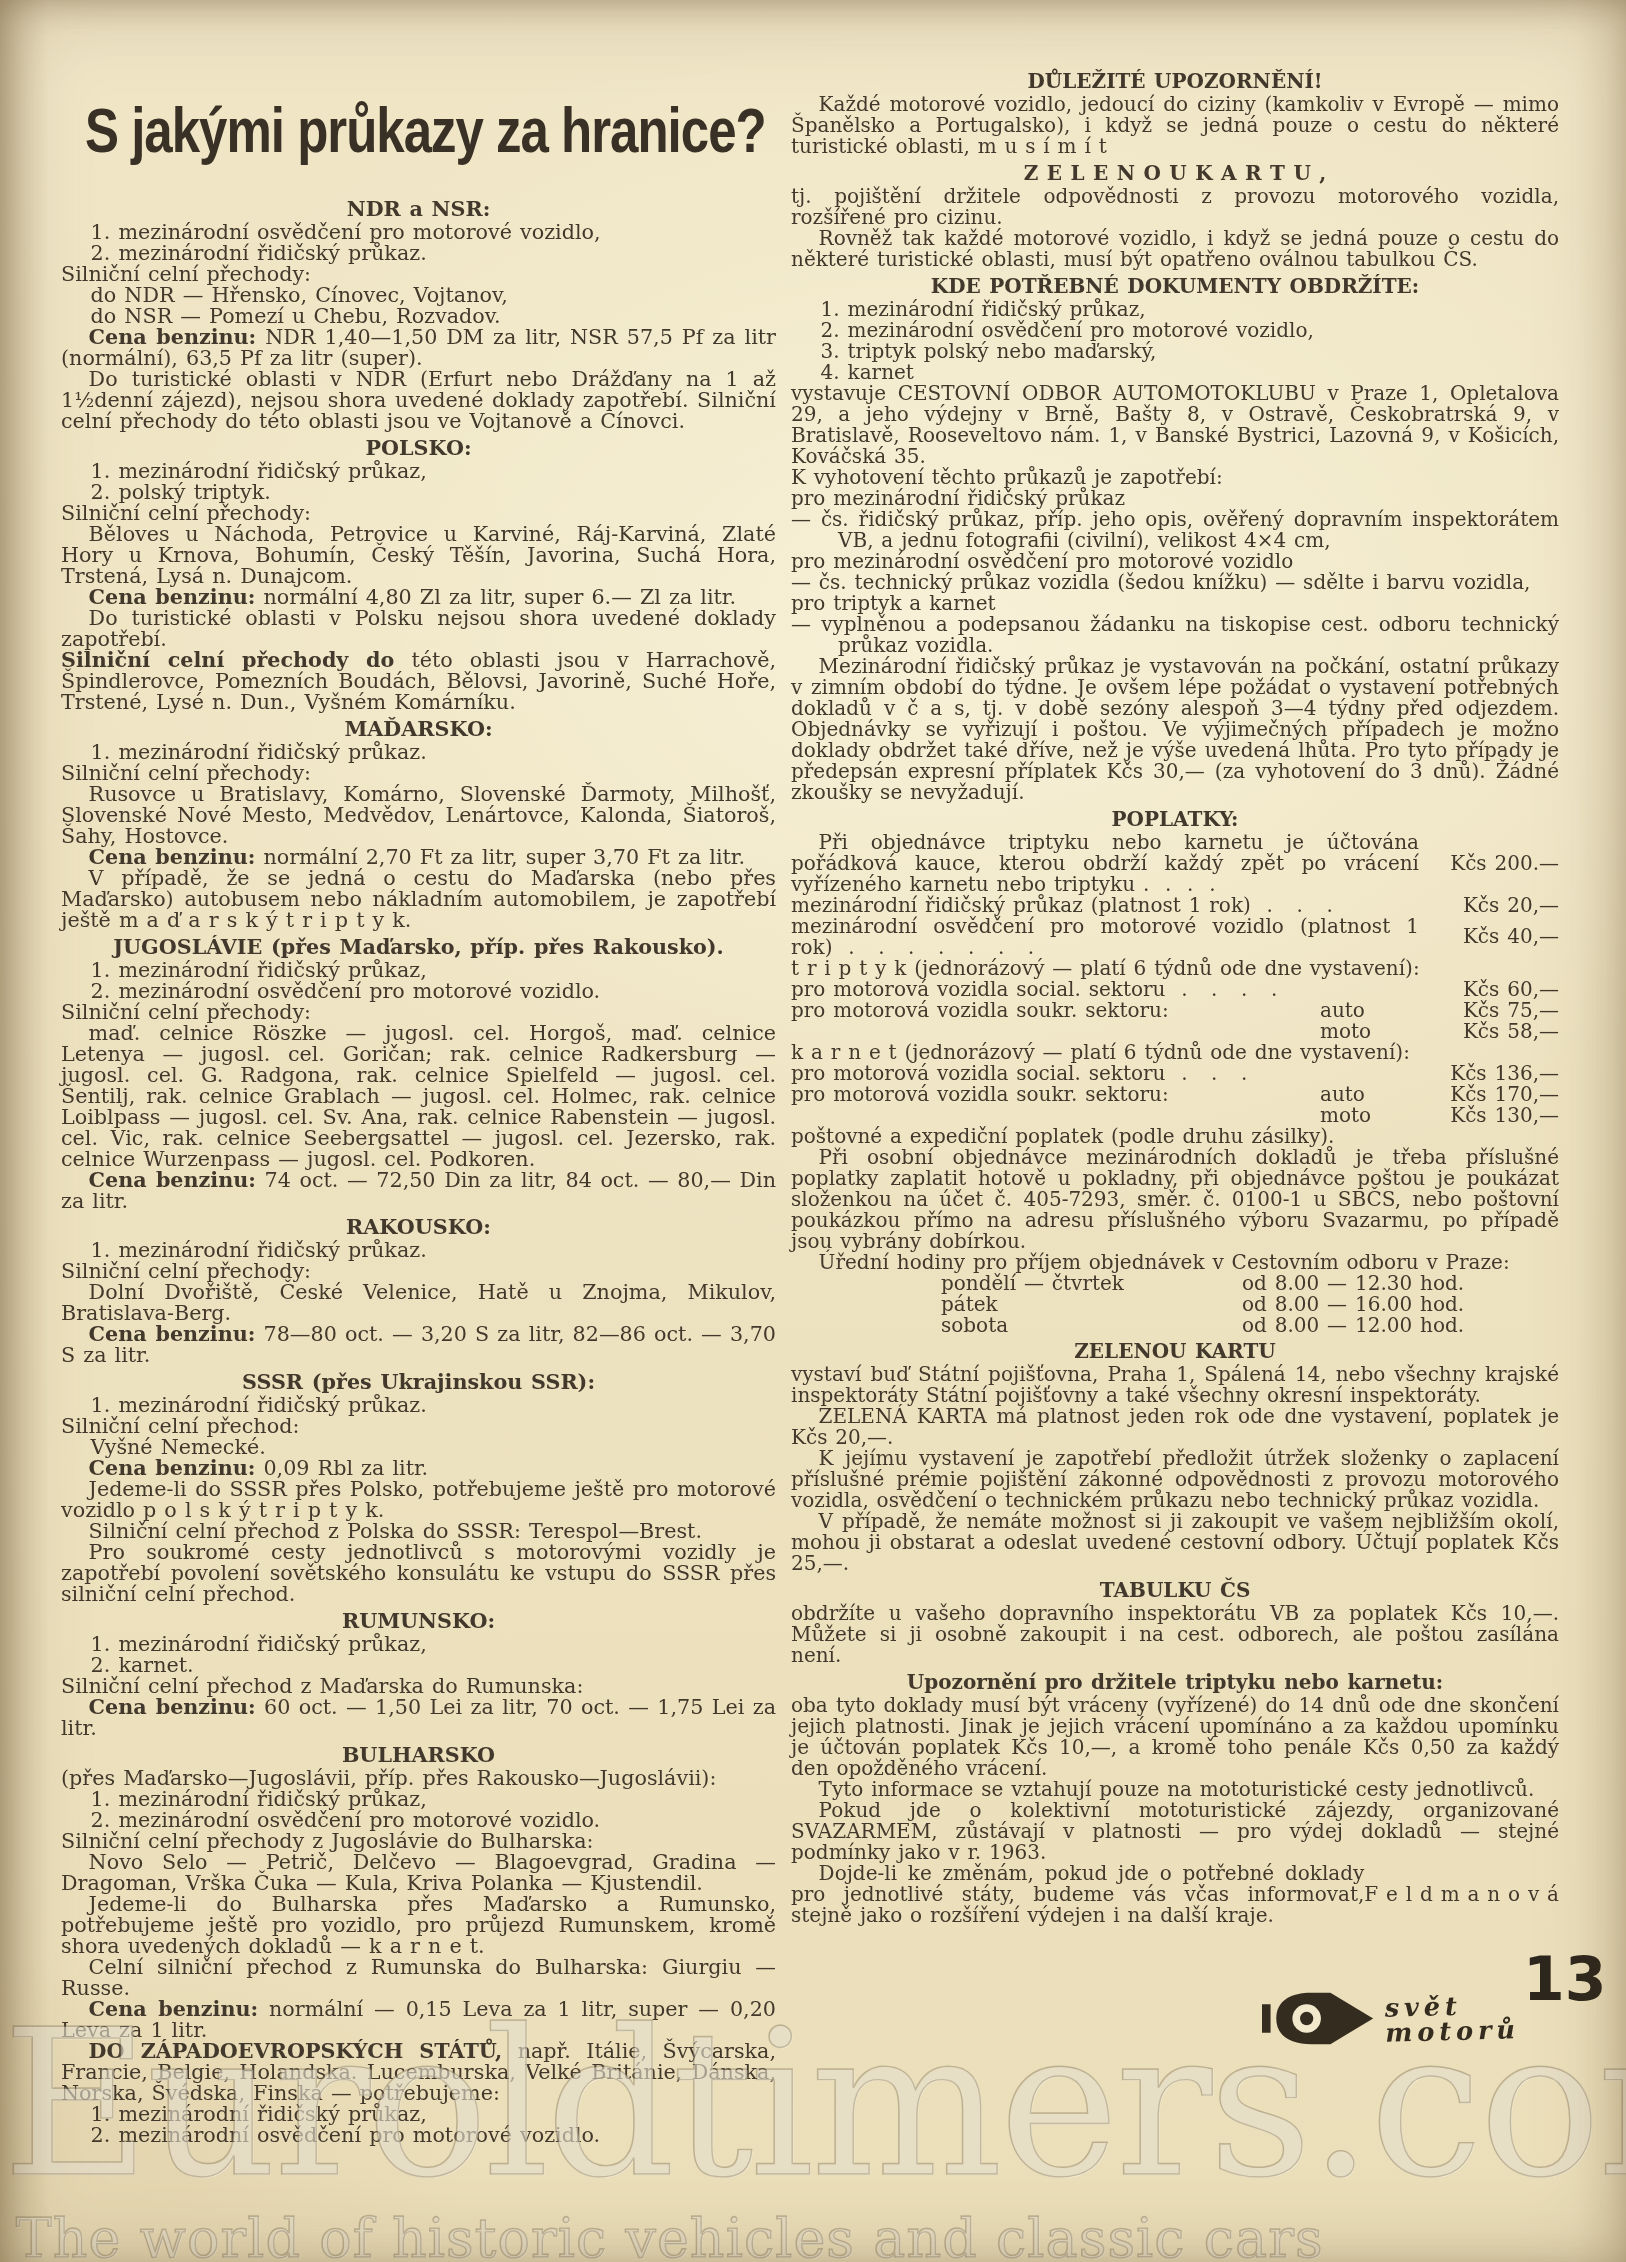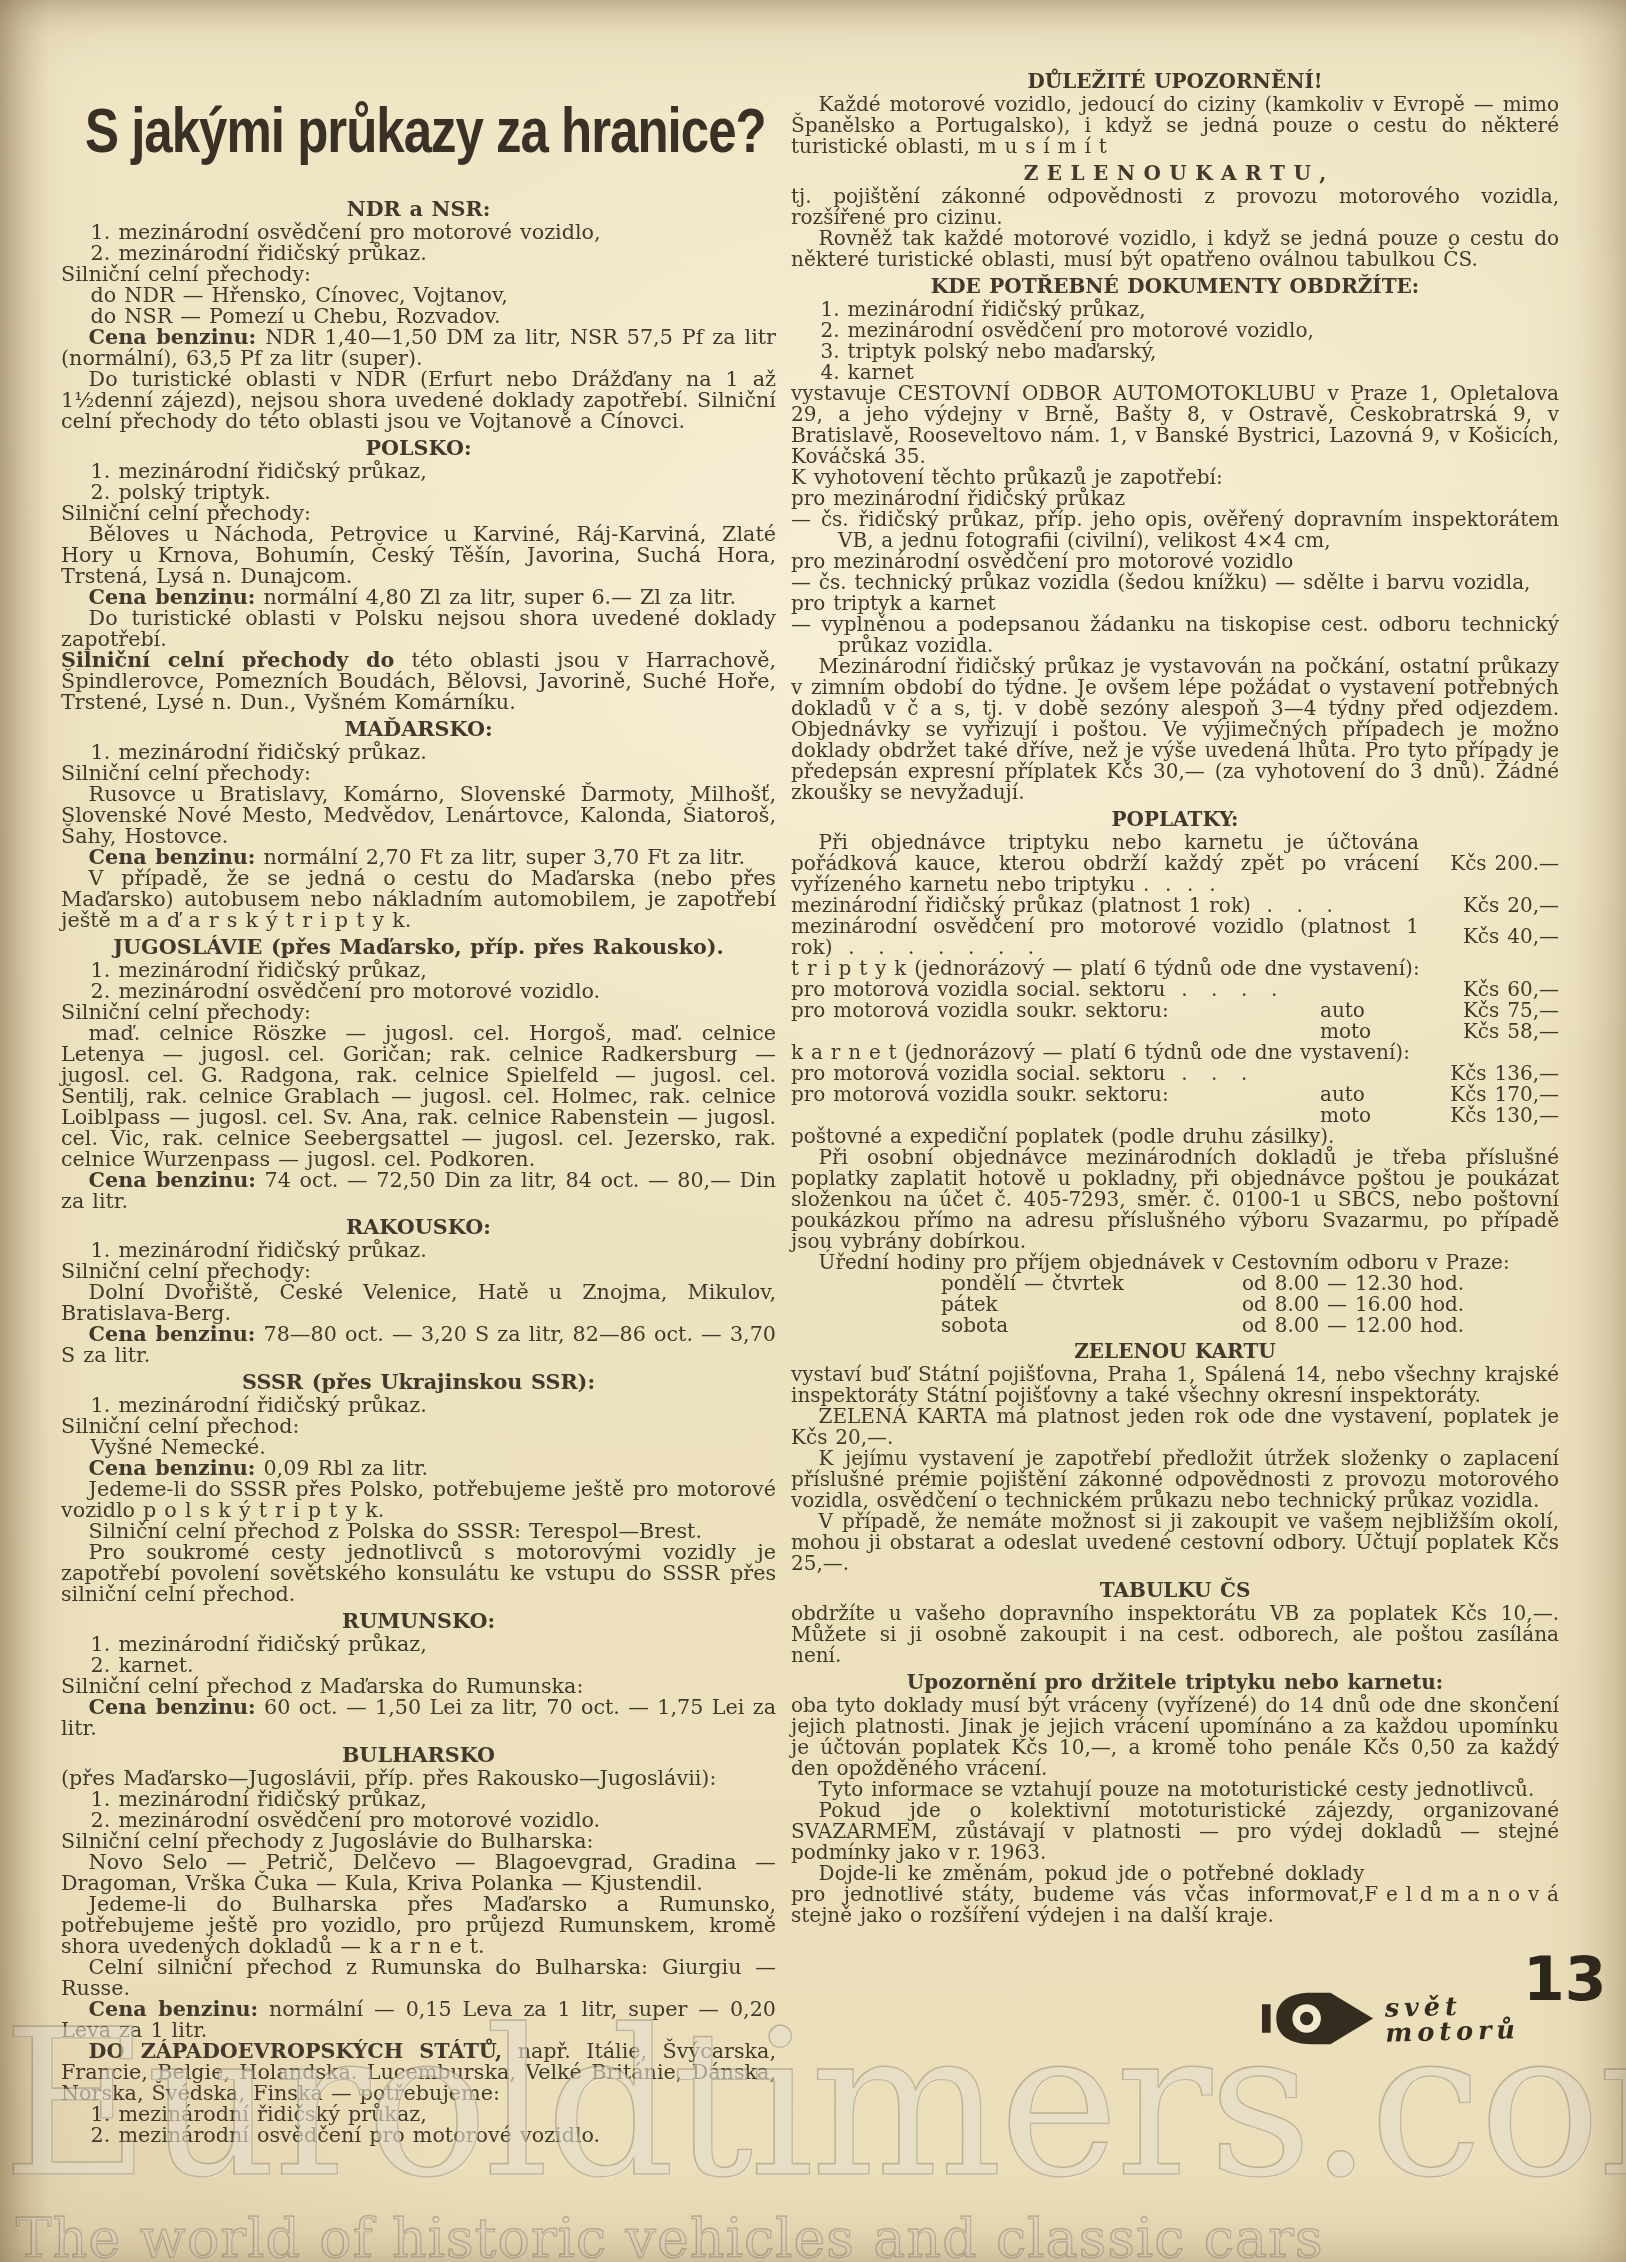--- a/index.html
+++ b/index.html
@@ -106,21 +106,21 @@
       <div class="y-p">Celní silniční přechod z Rumunska do Bulharska: Giurgiu — Russe.</div>
       <div class="y-p"><b>Cena benzinu:</b> normální — 0,15 Leva za 1 litr, super — 0,20 Leva za 1 litr.</div>
       <div class="y-p"><b>DO ZÁPADOEVROPSKÝCH STÁTŮ,</b> např. Itálie, Švýcarska, Francie, Belgie, Holandska. Lucemburska, Velké Británie, Dánska, Norska, Švédska, Finska — potřebujeme:</div>
       <div class="y-item">1. mezinárodní řidičský průkaz,</div>
       <div class="y-item">2. mezinárodní osvědčení pro motorové vozidlo.</div>
     </div>
   <div class="col col-right" id="col-right">
       <div class="y-h">DŮLEŽITÉ UPOZORNĚNÍ!</div>
       <div class="y-p">Každé motorové vozidlo, jedoucí do ciziny (kamkoliv v Evropě — mimo Španělsko a Portugalsko), i když se jedná pouze o cestu do některé turistické oblasti, m u s í   m í t</div>
       <div class="y-h">Z E L E N O U   K A R T U ,</div>
-      <div class="y-pf">tj. pojištění zákonné odpovědnosti z provozu motorového vozidla, rozšířené pro cizinu.</div>
+      <div class="y-pf">tj. pojištění držitele odpovědnosti z provozu motorového vozidla, rozšířené pro cizinu.</div>
       <div class="y-p">Rovněž tak každé motorové vozidlo, i když se jedná pouze o cestu do některé turistické oblasti, musí být opatřeno oválnou tabulkou ČS.</div>
       <div class="y-h">KDE POTŘEBNÉ DOKUMENTY OBDRŽÍTE:</div>
       <div class="y-item">1. mezinárodní řidičský průkaz,</div>
       <div class="y-item">2. mezinárodní osvědčení pro motorové vozidlo,</div>
       <div class="y-item">3. triptyk polský nebo maďarský,</div>
       <div class="y-item">4. karnet</div>
       <div class="y-pf">vystavuje CESTOVNÍ ODBOR AUTOMOTOKLUBU v Praze 1, Opletalova 29, a jeho výdejny v Brně, Bašty 8, v Ostravě, Českobratrská 9, v Bratislavě, Rooseveltovo nám. 1, v Banské Bystrici, Lazovná 9, v Košicích, Kováčská 35.</div>
       <div class="y-pf">K vyhotovení těchto průkazů je zapotřebí:</div>
       <div class="y-label">pro mezinárodní řidičský průkaz</div>
       <div class="y-dash">— čs. řidičský průkaz, příp. jeho opis, ověřený dopravním inspektorátem VB, a jednu fotografii (civilní), velikost 4×4 cm,</div>

